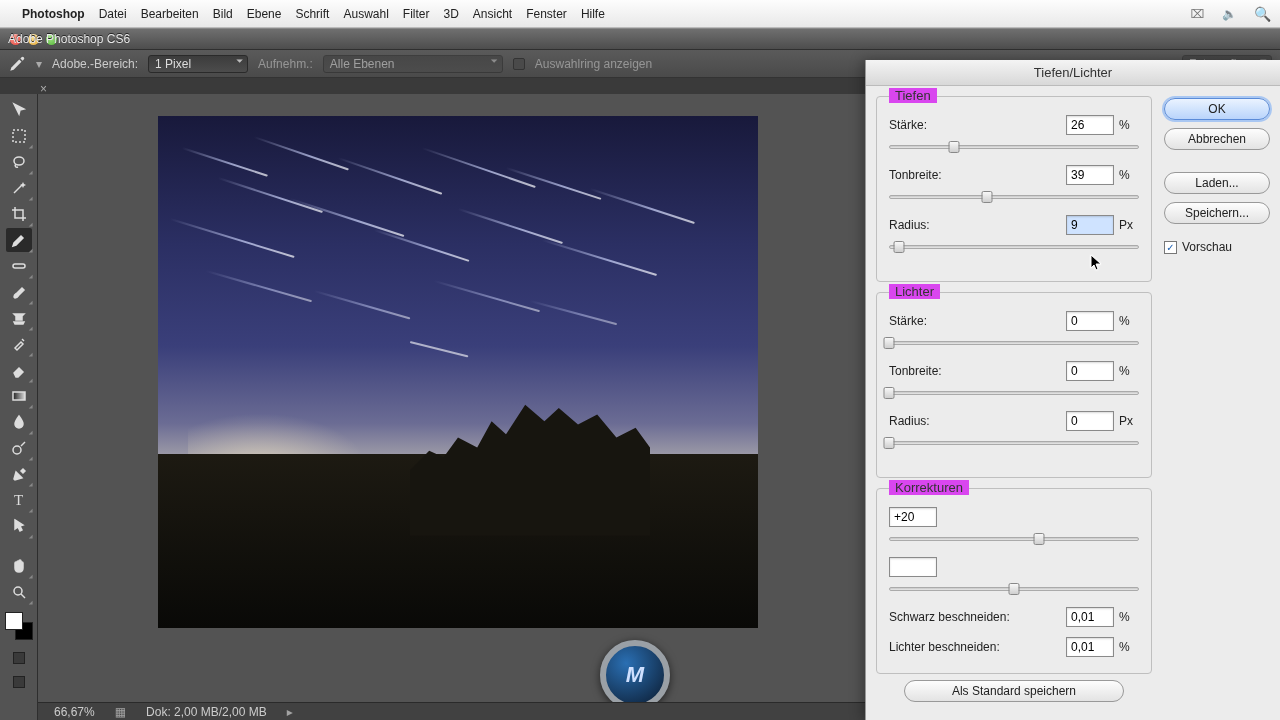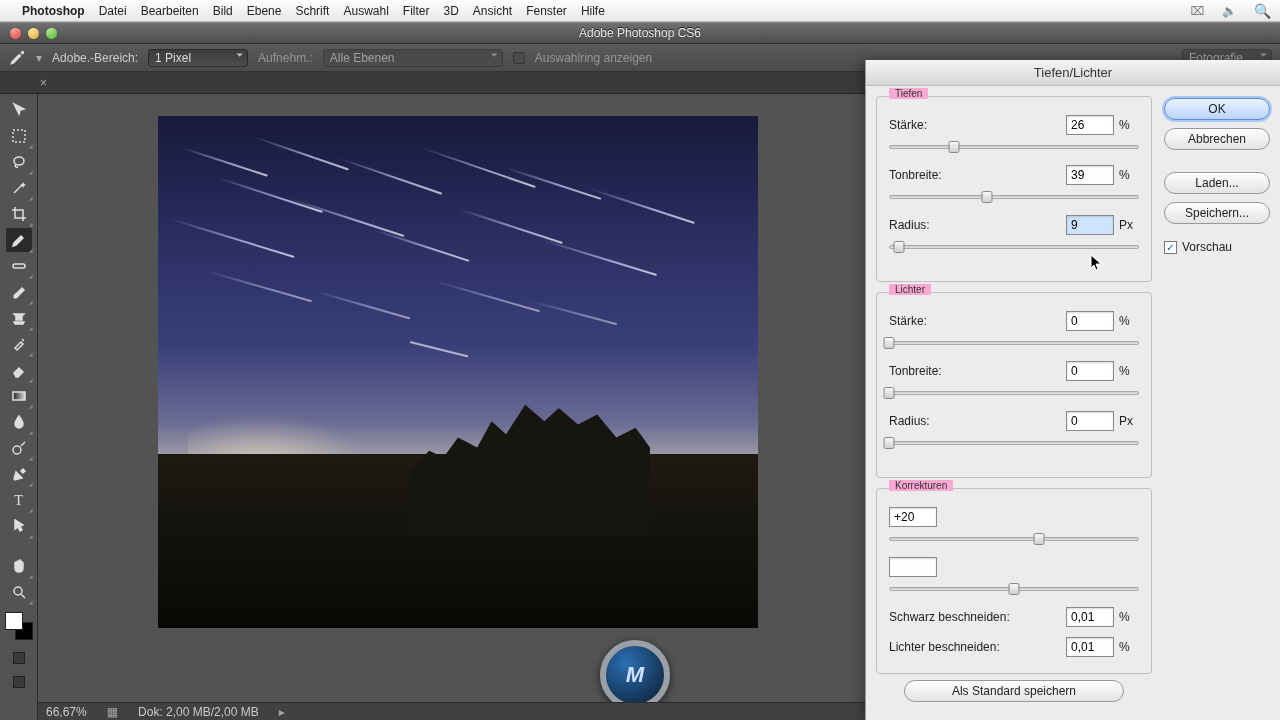--- a/index.html
+++ b/index.html
@@ -1,33 +1,33 @@
 <!DOCTYPE html>
 <html><head>
 <meta charset="utf-8">
 <style>
 * { margin:0; padding:0; box-sizing:border-box; font-family:"Lucida Grande","Helvetica Neue",Arial,sans-serif; font-size:12px; }
 body { width:1280px; height:720px; background:#535353; overflow:hidden; position:relative; }
 
 
-.mac-menu { height:22px; background:linear-gradient(#fdfdfd,#e8e8e8); display:flex; align-items:center; padding:0 8px; gap:14px; color:#222; font-size:13px; border-bottom:1px solid #bbb;}
+.mac-menu { height:28px; background:linear-gradient(#fdfdfd,#e8e8e8); display:flex; align-items:center; padding:0 8px; gap:14px; color:#222; font-size:13px; border-bottom:1px solid #bbb;}
 .mac-menu .apple { font-size:15px; }
 .mac-menu .bold { font-weight:bold; }
 .mac-menu .spacer { flex:1; }
 .mac-menu .sysicon { width:18px; height:14px; opacity:.6; }
 .mac-menu .search { font-size:14px; }
 
 
 .titlebar { height:22px; background:linear-gradient(#6f6f6f,#4d4d4d); display:flex; align-items:center; position:relative; border-top:1px solid #888; border-bottom:1px solid #2f2f2f;}
 .traffic { display:flex; gap:7px; padding-left:10px;}
 .dot { width:11px; height:11px; border-radius:50%; box-shadow:inset 0 1px 0 rgba(255,255,255,.4),0 0 1px rgba(0,0,0,.5);}
 .dot.r{background:radial-gradient(circle at 35% 30%,#ff9a8d,#e0443e);}
 .dot.y{background:radial-gradient(circle at 35% 30%,#ffe08a,#e0a93e);}
 .dot.g{background:radial-gradient(circle at 35% 30%,#a6e88a,#52b336);}
-.titlebar .title { position:absolute; left:0; right:0; text-align:center; color:#e8e8e8; font-size:12px; text-shadow:0 -1px 0 #222;}
+.titlebar .title { position:absolute; left:8px; right:0; color:#e8e8e8; font-size:12px; text-shadow:0 -1px 0 #222;}
 
 
 .optbar { height:28px; background:linear-gradient(#5a5a5a,#4a4a4a); display:flex; align-items:center; gap:10px; padding:0 8px; color:#ddd; font-size:11px; border-bottom:1px solid #333;}
 .optbar .toolpresicon { width:18px; height:18px; display:flex; align-items:center; justify-content:center; }
 .optbar .label { color:#ccc; }
 .optbar .sel { background:linear-gradient(#3c3c3c,#4c4c4c); border:1px solid #2a2a2a; color:#ddd; height:18px; padding:0 20px 0 6px; border-radius:3px; position:relative; min-width:100px; display:flex; align-items:center;}
 .optbar .sel::after{content:"⏷"; position:absolute; right:4px; top:0; font-size:9px; color:#bbb;}
 .optbar .sel.wide{min-width:180px;}
 .optbar .chk { width:12px; height:12px; border:1px solid #333; background:#4a4a4a; border-radius:2px;}
 .optbar .divider{flex:1;}
@@ -59,36 +59,36 @@
 .trail{position:absolute;background:linear-gradient(90deg,rgba(255,255,255,0),#cfd7ff 60%,#fff);transform-origin:left center;opacity:.7;border-radius:1px;}
 .ground{position:absolute;left:0;right:0;bottom:0;height:34%;background:linear-gradient(#1d1a12,#090907);}
 .castle{position:absolute;left:42%;bottom:18%;width:40%;height:32%;background:#17150f;clip-path:polygon(0 100%,0 60%,8% 48%,14% 52%,20% 40%,28% 46%,34% 30%,40% 38%,48% 20%,56% 30%,62% 22%,70% 32%,78% 26%,86% 40%,94% 34%,100% 46%,100% 100%);}
 .glow{position:absolute;left:5%;bottom:24%;width:30%;height:18%;background:radial-gradient(ellipse at 40% 60%,rgba(255,240,200,.55),transparent 70%);}
 
 .videologo{position:absolute;left:600px;top:640px;width:70px;height:70px;border-radius:50%;border:6px solid #9aa0a6;background:radial-gradient(circle at 35% 30%,#2a6fb3,#0b1a2e);display:flex;align-items:center;justify-content:center;color:#cfe0ff;font-size:22px;font-weight:bold;font-style:italic;box-shadow:0 2px 8px rgba(0,0,0,.6);}
 .watermark{position:absolute;right:14px;bottom:8px;color:#888;font-size:20px;font-style:italic;letter-spacing:.5px;pointer-events:none;}
 .watermark b{color:#aaa;font-style:normal;}
 
 
-.status { position:absolute; left:38px; right:0; bottom:0; height:18px; background:#414141; color:#ccc; font-size:10px; display:flex; align-items:center; gap:20px; padding:0 8px; border-top:1px solid #2a2a2a;}
+.status { position:absolute; left:38px; right:0; bottom:0; height:18px; background:#414141; color:#ccc; font-size:10px; display:flex; align-items:center; gap:20px; padding:0 16px; border-top:1px solid #2a2a2a;}
 .status .sicon{opacity:.7;}
 
 
 .dialog { position:absolute; right:0; top:60px; width:415px; bottom:0; background:#ececec; border-left:1px solid #999; box-shadow:-3px 0 12px rgba(0,0,0,.3); font-size:13px; color:#222;}
 .dialog .dlgtitle{ height:26px; background:linear-gradient(#f4f4f4,#d8d8d8); text-align:center; line-height:26px; font-size:13px; border-bottom:1px solid #bbb; color:#333;}
 .dialog .body{position:absolute;top:26px;bottom:0;left:0;right:0;padding:10px 10px 0 10px;display:flex;gap:12px;}
 .dialog .main{flex:1;}
 .dialog .side{width:106px; display:flex; flex-direction:column; gap:8px; padding-top:2px;}
 .btn{height:22px;border:1px solid #999;border-radius:11px;background:linear-gradient(#fdfdfd,#e3e3e3);font-size:12px;display:flex;align-items:center;justify-content:center;cursor:default;}
 .btn.primary{border-color:#5a8bd8;background:linear-gradient(#eaf3ff,#b9d4fb);box-shadow:0 0 0 2px #a9c7f2;}
 .chkrow{display:flex;align-items:center;gap:5px;margin-top:8px;}
 .chkbox{width:13px;height:13px;border:1px solid #777;background:#fff;display:flex;align-items:center;justify-content:center;font-size:10px;color:#1a5fb4;}
 
 .group{border:1px solid #bfbfbf;border-radius:4px;padding:18px 12px 16px 12px;margin-bottom:10px;position:relative;}
-.group>.legend{position:absolute;top:-9px;left:12px;background:#f9a8d4;padding:0 6px;font-size:10px;color:#333;}
+.group>.legend{position:absolute;top:-9px;left:12px;background:#d946ef;padding:0 6px;font-size:13px;color:#333;}
 .row{display:flex;align-items:center;margin-bottom:6px;}
 .row .lab{flex:1;}
 .row .val{width:48px;height:20px;border:1px solid #8a8a8a;background:#fff;padding:0 4px;font-size:12px;box-shadow:inset 0 1px 2px rgba(0,0,0,.15);}
 .row .unit{width:20px;text-align:left;margin-left:5px;font-size:12px;}
 .slider{height:14px;position:relative;margin-bottom:10px;}
 .slider .track{position:absolute;left:0;right:0;top:4px;height:4px;background:linear-gradient(#c7c7c7,#e8e8e8);border:1px solid #aaa;border-radius:2px;}
 .slider .thumb{position:absolute;top:0;width:11px;height:12px;background:linear-gradient(#f8f8f8,#cfcfcf);border:1px solid #888;border-radius:2px;transform:translateX(-50%);}
 .bottombtn{margin:4px auto 0;width:220px;height:22px;border:1px solid #999;border-radius:11px;background:linear-gradient(#fdfdfd,#e3e3e3);font-size:12px;display:flex;align-items:center;justify-content:center;}
 
 

